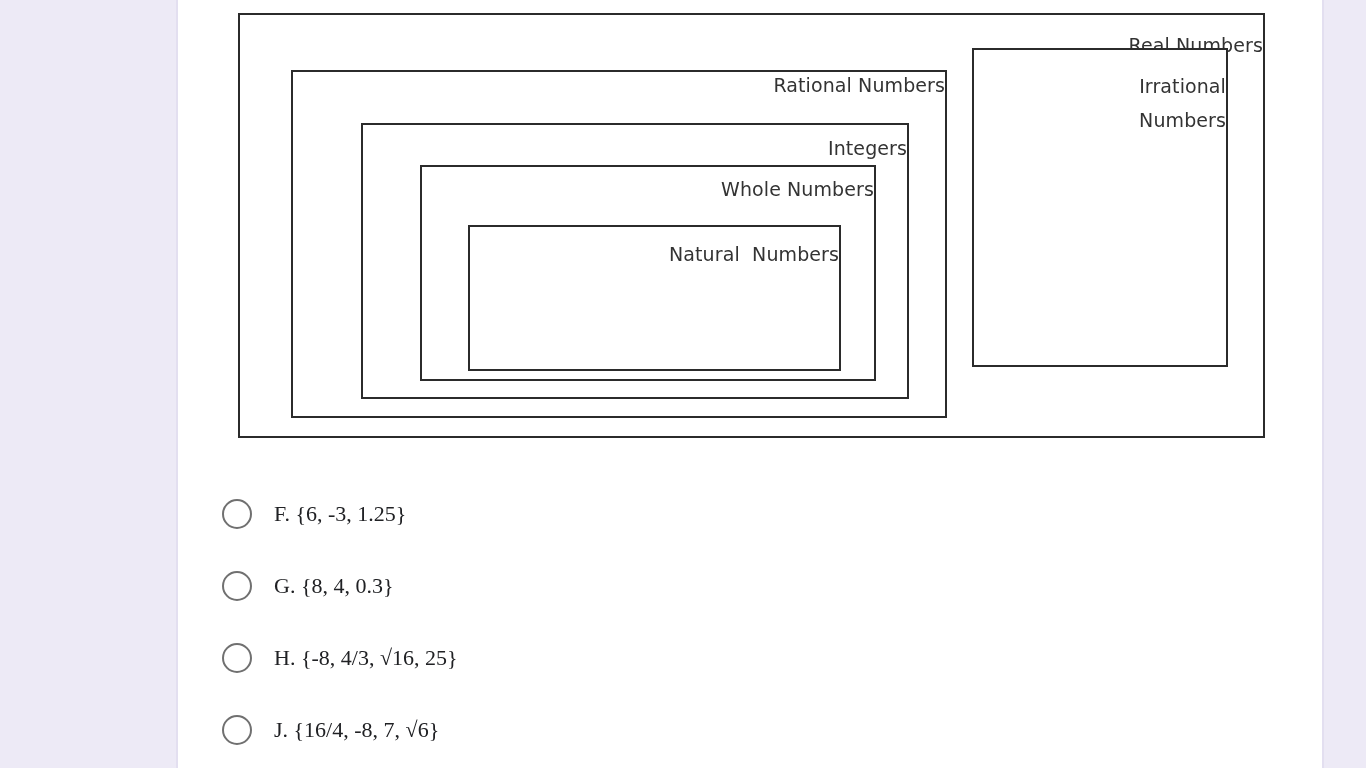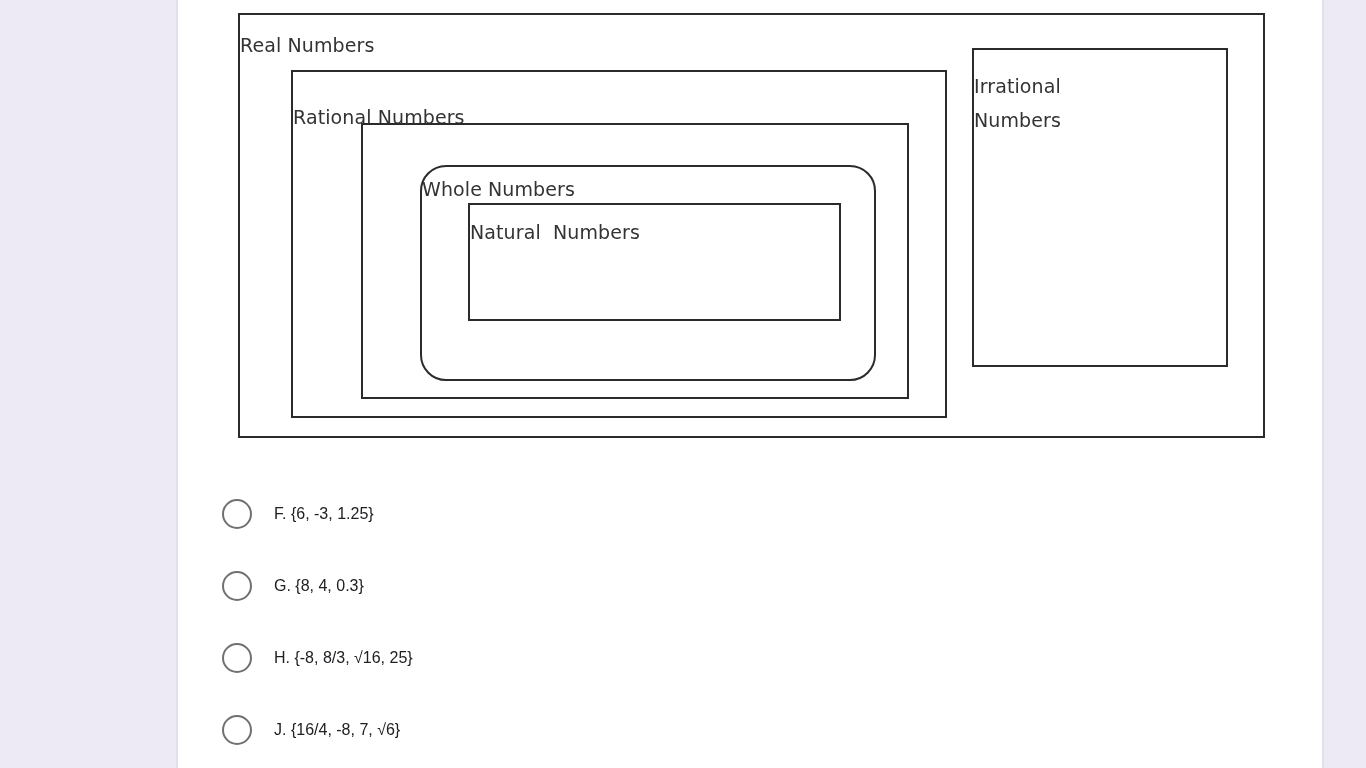--- a/index.html
+++ b/index.html
@@ -73,21 +73,21 @@
   .nbox {
     position: absolute;
     box-sizing: border-box;
     border: 2px solid #2B2B2B;
     background: #FFFFFF;
   }
   .nbox-label {
     position: absolute;
     left: 0;
     right: 0;
-    text-align: left;
+    text-align: right;
     color: #333333;
     font-size: 19px;
     font-family: "DejaVu Sans", sans-serif;
     letter-spacing: 0.1px;
     white-space: pre;
   }
 
   
   .box-real {
     left: 0; top: 0;
@@ -95,47 +95,46 @@
   }
   .label-real { top: 19px; }
 
   
   .box-rational {
     left: 51px;   
     top: 55px;    
     width: 656px; 
     height: 348px;
   }
-  .label-rational { top: 34px; }
+  .label-rational { top: 2px; }
 
   
   .box-integers {
     left: 68px;   
     top: 51px;    
     width: 548px; 
     height: 276px;
   }
   .label-integers { top: 12px; }
 
   
   .box-whole {
     left: 57px;   
     top: 40px;    
     width: 456px; 
     height: 216px;
-    border-radius: 26px;
   }
   .label-whole { top: 11px; }
 
   
   .box-natural {
     left: 46px;   
-    top: 36px;    
+    top: 58px;    
     width: 373px; 
-    height: 118px;
+    height: 146px;
   }
   .label-natural { top: 16px; }
 
   
   .box-irrational {
     left: 732px;  
     top: 33px;    
     width: 256px; 
     height: 319px;
   }
@@ -162,23 +161,23 @@
     flex: 0 0 auto;
     width: 30px;
     height: 30px;
     box-sizing: border-box;
     border: 2px solid #707070;
     border-radius: 50%;
     background: #FFFFFF;
   }
   .option-label {
     margin-left: 22px;
-    font-size: 16px;
+    font-size: 22px;
     color: #202124;
-    font-family: Liberation Sans, sans-serif;
+    font-family: Liberation Serif, serif;
     white-space: pre;
   }
 </style>
 </head>
 <body>
 
 <div class="page">
 
   <div class="sidebar-pane"></div>
   <div class="sidebar-edge"></div>
@@ -187,20 +186,21 @@
 
     <div class="diagram">
 
       <div class="nbox box-real">
         <div class="nbox-label label-real">Real Numbers</div>
 
         <div class="nbox box-rational">
           <div class="nbox-label label-rational">Rational Numbers</div>
 
           <div class="nbox box-integers">
+            <div class="nbox-label label-integers">Integers</div>
 
             <div class="nbox box-whole">
               <div class="nbox-label label-whole">Whole Numbers</div>
 
               <div class="nbox box-natural">
                 <div class="nbox-label label-natural">Natural  Numbers</div>
               </div>
 
             </div>
           </div>
@@ -221,21 +221,21 @@
         <span class="option-label">F. {6, -3, 1.25}</span>
       </div>
 
       <div class="option-row">
         <span class="radio"></span>
         <span class="option-label">G. {8, 4, 0.3}</span>
       </div>
 
       <div class="option-row">
         <span class="radio"></span>
-        <span class="option-label">H. {-8, 8/3, √16, 25}</span>
+        <span class="option-label">H. {-8, 4/3, √16, 25}</span>
       </div>
 
       <div class="option-row">
         <span class="radio"></span>
         <span class="option-label">J. {16/4, -8, 7, √6}</span>
       </div>
 
     </div>
 
   </div>

